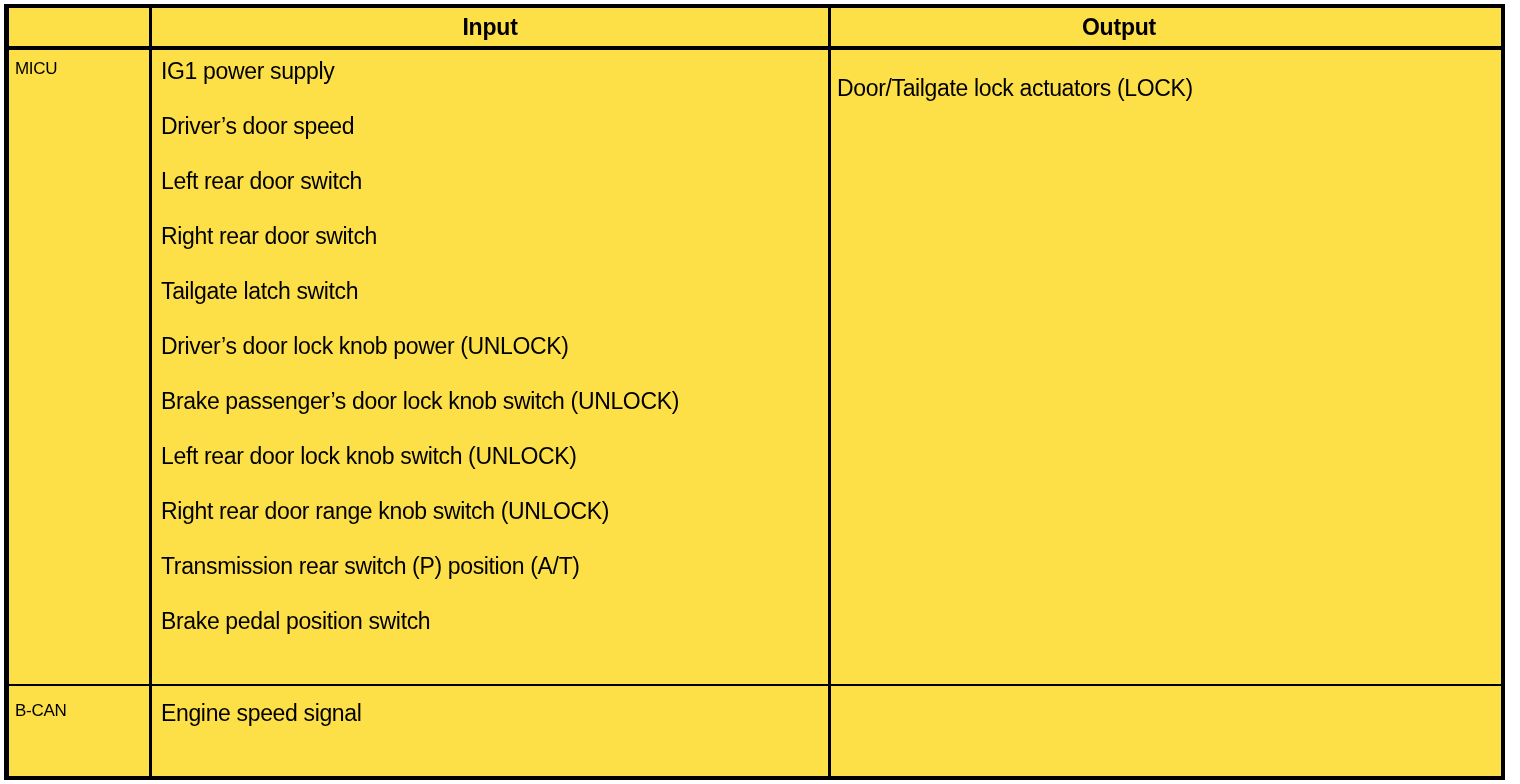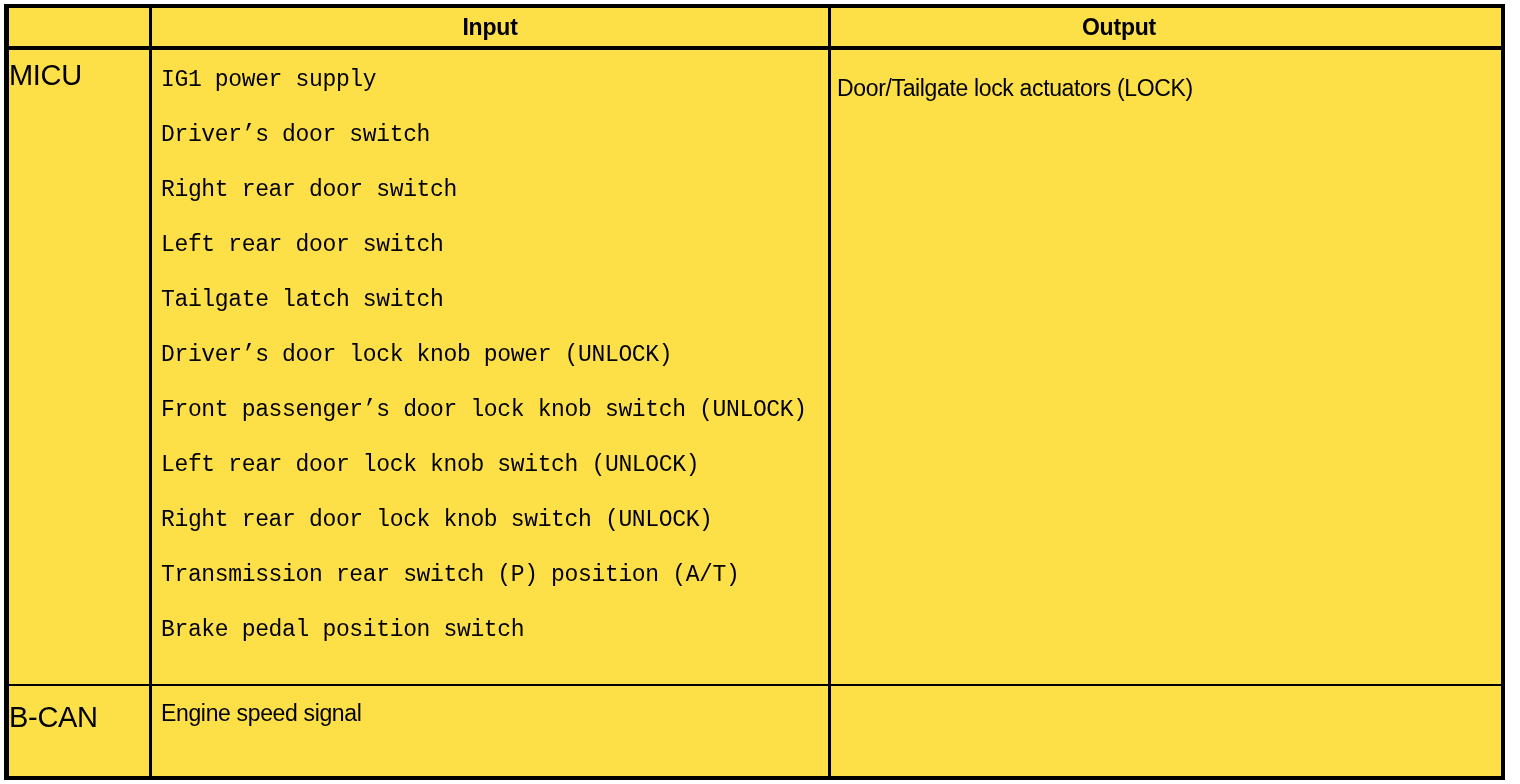--- a/index.html
+++ b/index.html
@@ -81,24 +81,24 @@
   }
   .header-cell-blank { left: 0; width: 140px; }
   .header-cell-input { left: 143px; width: 676px; }
   .header-cell-output { left: 822px; width: 576px; }
 
   
   .code-cell {
     position: absolute;
     left: 0;
     width: 131px;
-    font-size: 29px;
+    font-size: 17px;
     letter-spacing: -0.3px;
     white-space: nowrap;
-    padding-left: 0;
+    padding-left: 6px;
     box-sizing: border-box;
   }
   .list-cell {
     position: absolute;
     left: 143px;
     width: 676px;
     box-sizing: border-box;
     padding-left: 9px;
   }
   .out-cell {
@@ -115,21 +115,21 @@
     line-height: 24px;
     letter-spacing: -0.35px;
     white-space: nowrap;
     height: 24px;
   }
   
   .item + .item { margin-top: 31px; }
 
   
   .row-micu .code-cell  { top: 51px; }
-  .row-micu .list-cell  { top: 60px; font-family: Liberation Mono, monospace; }
+  .row-micu .list-cell  { top: 51px; }
   .row-micu .out-cell   { top: 51px; }
 
   
   .row-bcan .code-cell  { top: 693px; }
   .row-bcan .list-cell  { top: 693px; }
   .row-bcan .out-cell   { top: 693px; }
 </style>
 </head>
 <body>
 
@@ -147,28 +147,28 @@
       <div class="header-cell header-cell-blank"></div>
       <div class="header-cell header-cell-input">Input</div>
       <div class="header-cell header-cell-output">Output</div>
     </div>
 
     <div class="row-micu">
       <div class="code-cell">MICU</div>
 
       <div class="list-cell">
         <div class="item">IG1 power supply</div>
-        <div class="item">Driver’s door switch</div>
+        <div class="item">Driver’s door speed</div>
+        <div class="item">Left rear door switch</div>
         <div class="item">Right rear door switch</div>
-        <div class="item">Left rear door switch</div>
         <div class="item">Tailgate latch switch</div>
         <div class="item">Driver’s door lock knob power (UNLOCK)</div>
-        <div class="item">Front passenger’s door lock knob switch (UNLOCK)</div>
+        <div class="item">Brake passenger’s door lock knob switch (UNLOCK)</div>
         <div class="item">Left rear door lock knob switch (UNLOCK)</div>
-        <div class="item">Right rear door lock knob switch (UNLOCK)</div>
+        <div class="item">Right rear door range knob switch (UNLOCK)</div>
         <div class="item">Transmission rear switch (P) position (A/T)</div>
         <div class="item">Brake pedal position switch</div>
       </div>
 
       <div class="out-cell">
         <div class="item">Door/Tailgate lock actuators (LOCK)</div>
       </div>
     </div>
 
     <div class="row-bcan">

